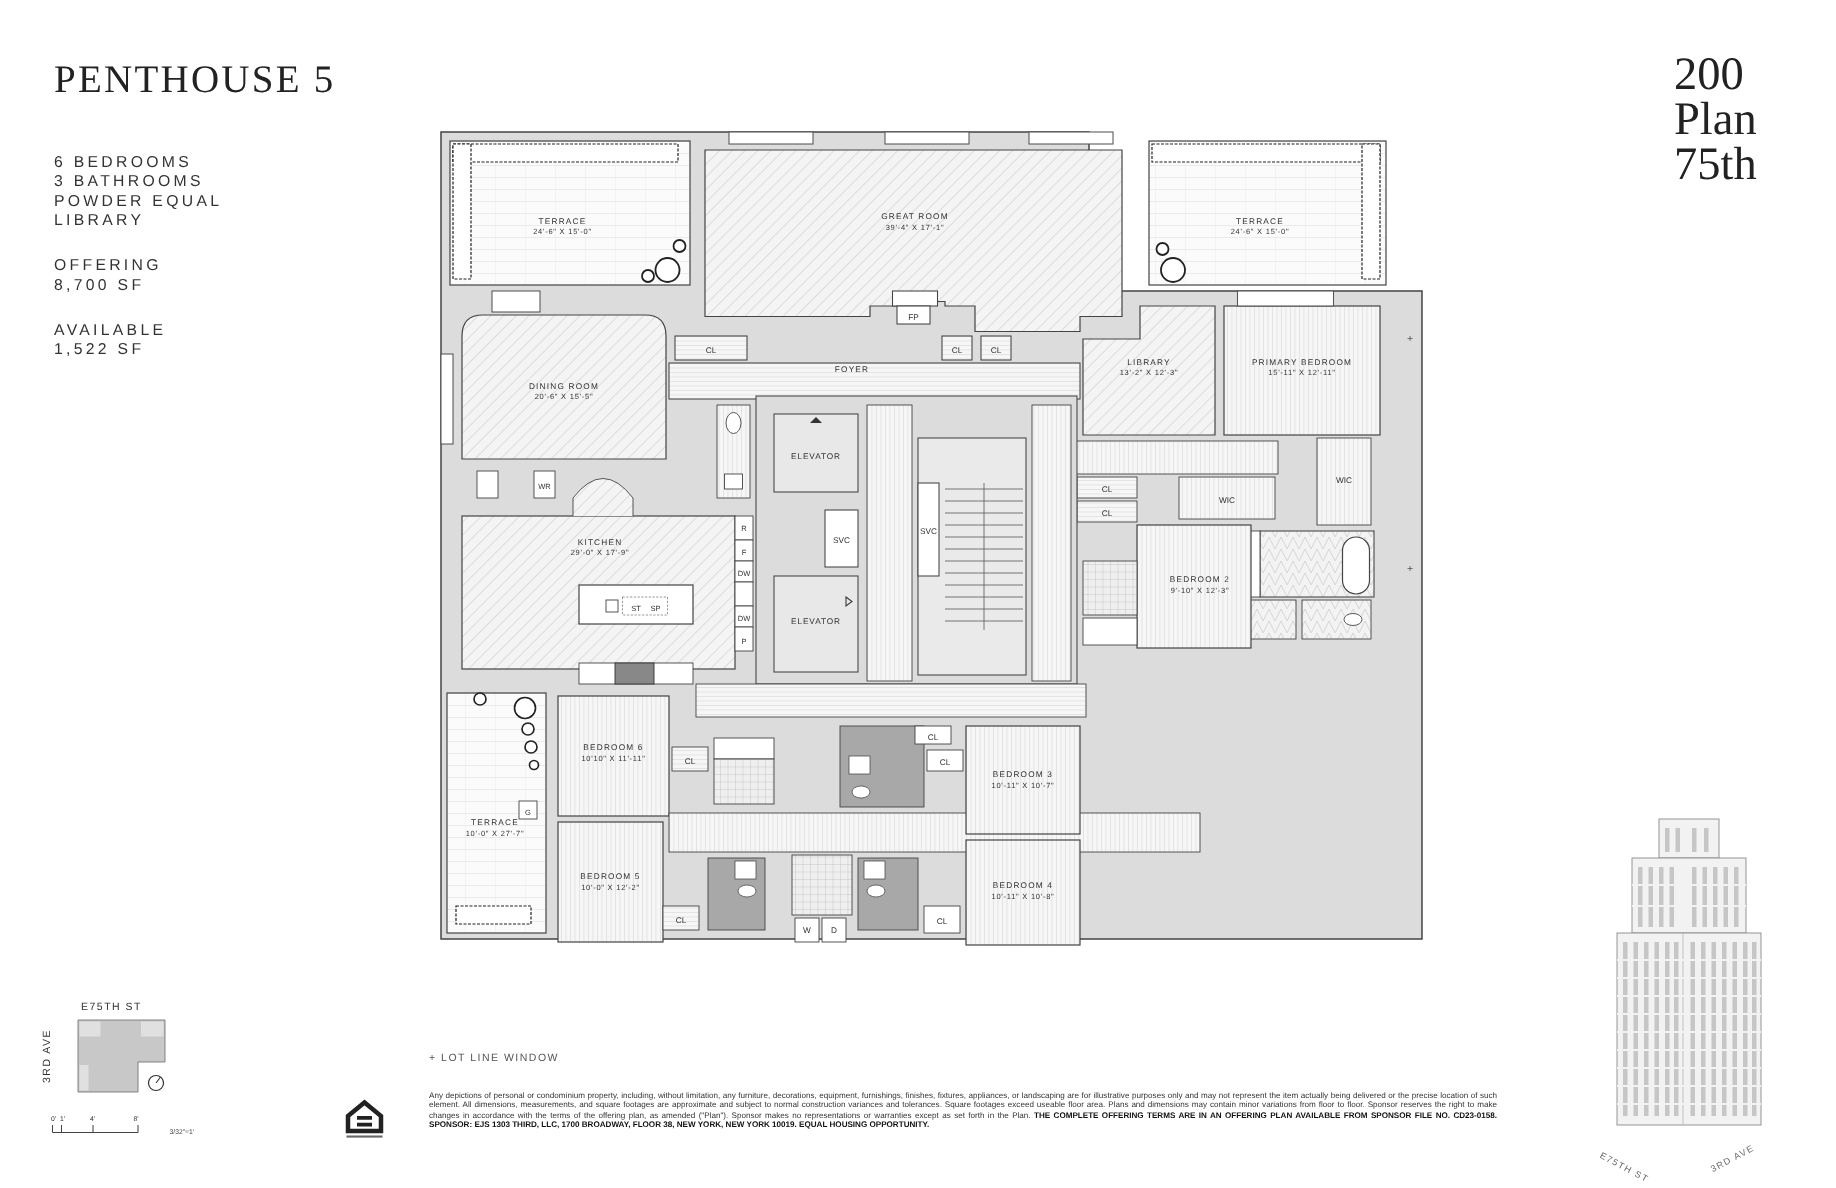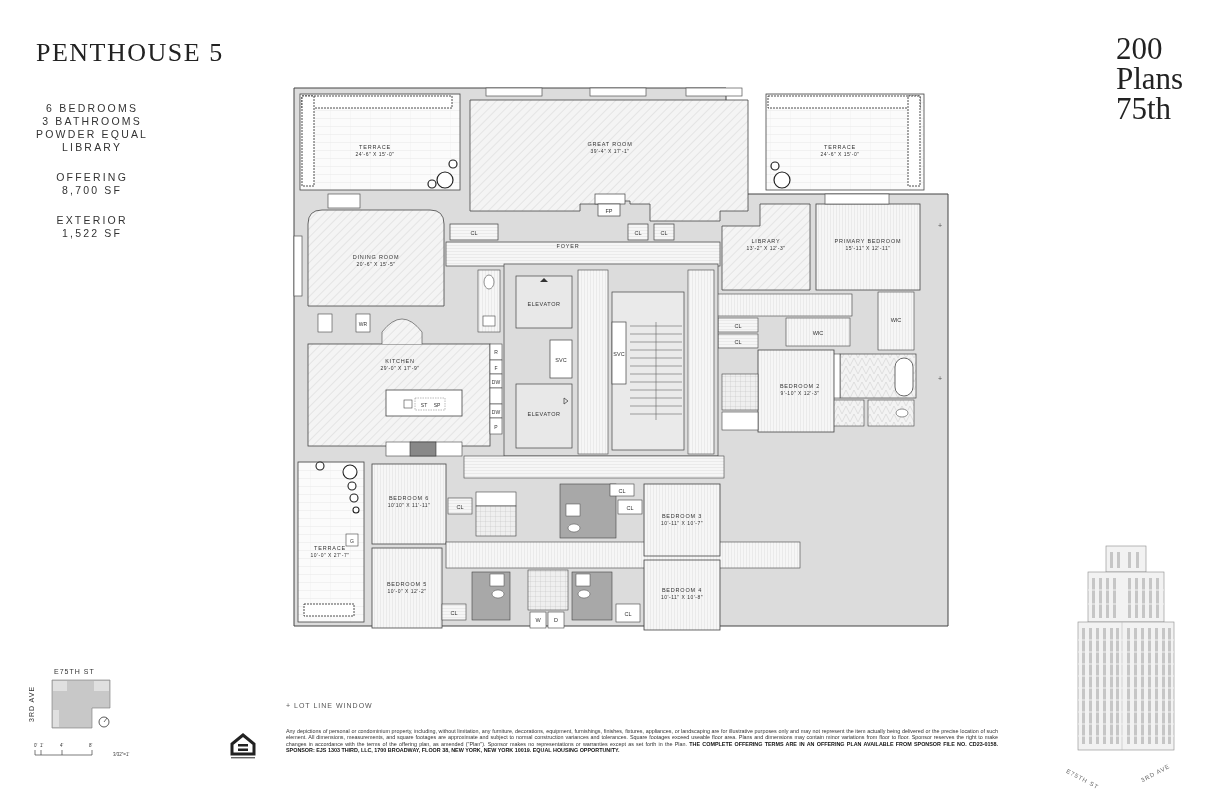--- a/index.html
+++ b/index.html
@@ -1,20 +1,20 @@
 <!DOCTYPE html>
 <html><head>
 <meta charset="utf-8">
 <style>
   html, body { margin:0; padding:0; background:#ffffff; }
   body { width:1224px; height:792px; position:relative; overflow:hidden; font-family:"Liberation Sans", sans-serif; color:#2a2a2a; }
   .title { position:absolute; left:36px; top:38px; font-family:"Liberation Serif", serif; font-size:26px; letter-spacing:1.5px; color:#222; }
   .specs { position:absolute; left:36px; top:102px; font-size:10.5px; letter-spacing:2.2px; line-height:13px; color:#333; }
   .specs .group { margin-bottom:17px; }
-  .specs div.line { white-space:nowrap;text-align:center; }
+  .specs div.line { white-space:nowrap; }
   .logo { position:absolute; right:36px; top:34px; font-family:"Liberation Serif", serif; font-size:31px; line-height:30px; text-align:left; color:#222; width:72px; }
   .plan { position:absolute; left:290px; top:86px; }
   .lotline { position:absolute; left:286px; top:702px; font-size:7px; letter-spacing:1px; color:#555; }
   .eho { position:absolute; left:228px; top:730px; width:30px; height:30px; }
   .disclaimer { position:absolute; left:286px; top:728px; width:712px; font-size:5.4px; line-height:6.4px; color:#333; text-align:justify; }
   .disclaimer b { font-weight:bold; color:#111; }
   .keyplan { position:absolute; left:30px; top:660px; }
   .street-top { position:absolute; left:54px; top:668px; font-size:7px; letter-spacing:1px; color:#333; }
   .street-left { position:absolute; left:28px; top:722px; font-size:7px; letter-spacing:1px; color:#333; transform:rotate(-90deg); transform-origin:left top; }
   .scale { position:absolute; left:34px; top:742px; }
@@ -34,28 +34,28 @@
     <div class="line">6 BEDROOMS</div>
     <div class="line">3 BATHROOMS</div>
     <div class="line">POWDER EQUAL</div>
     <div class="line">LIBRARY</div>
   </div>
   <div class="group">
     <div class="line">OFFERING</div>
     <div class="line">8,700 SF</div>
   </div>
   <div class="group">
-    <div class="line">EXTERIOR</div>
+    <div class="line">AVAILABLE</div>
     <div class="line">1,522 SF</div>
   </div>
 </div>
 
 <div class="logo">
   <div>200</div>
-  <div>Plans</div>
+  <div>Plan</div>
   <div>75th</div>
 </div>
 
 <svg class="plan" width="660" height="560" viewBox="0 0 660 560">
   <defs>
     <pattern id="herring" width="6" height="6" patternUnits="userSpaceOnUse" patternTransform="rotate(45)">
       <rect width="6" height="6" fill="#f4f4f4"></rect>
       <line x1="0" y1="0" x2="0" y2="6" stroke="#d4d4d4" stroke-width="1"></line>
     </pattern>
     <pattern id="vstripe" width="3" height="3" patternUnits="userSpaceOnUse">

